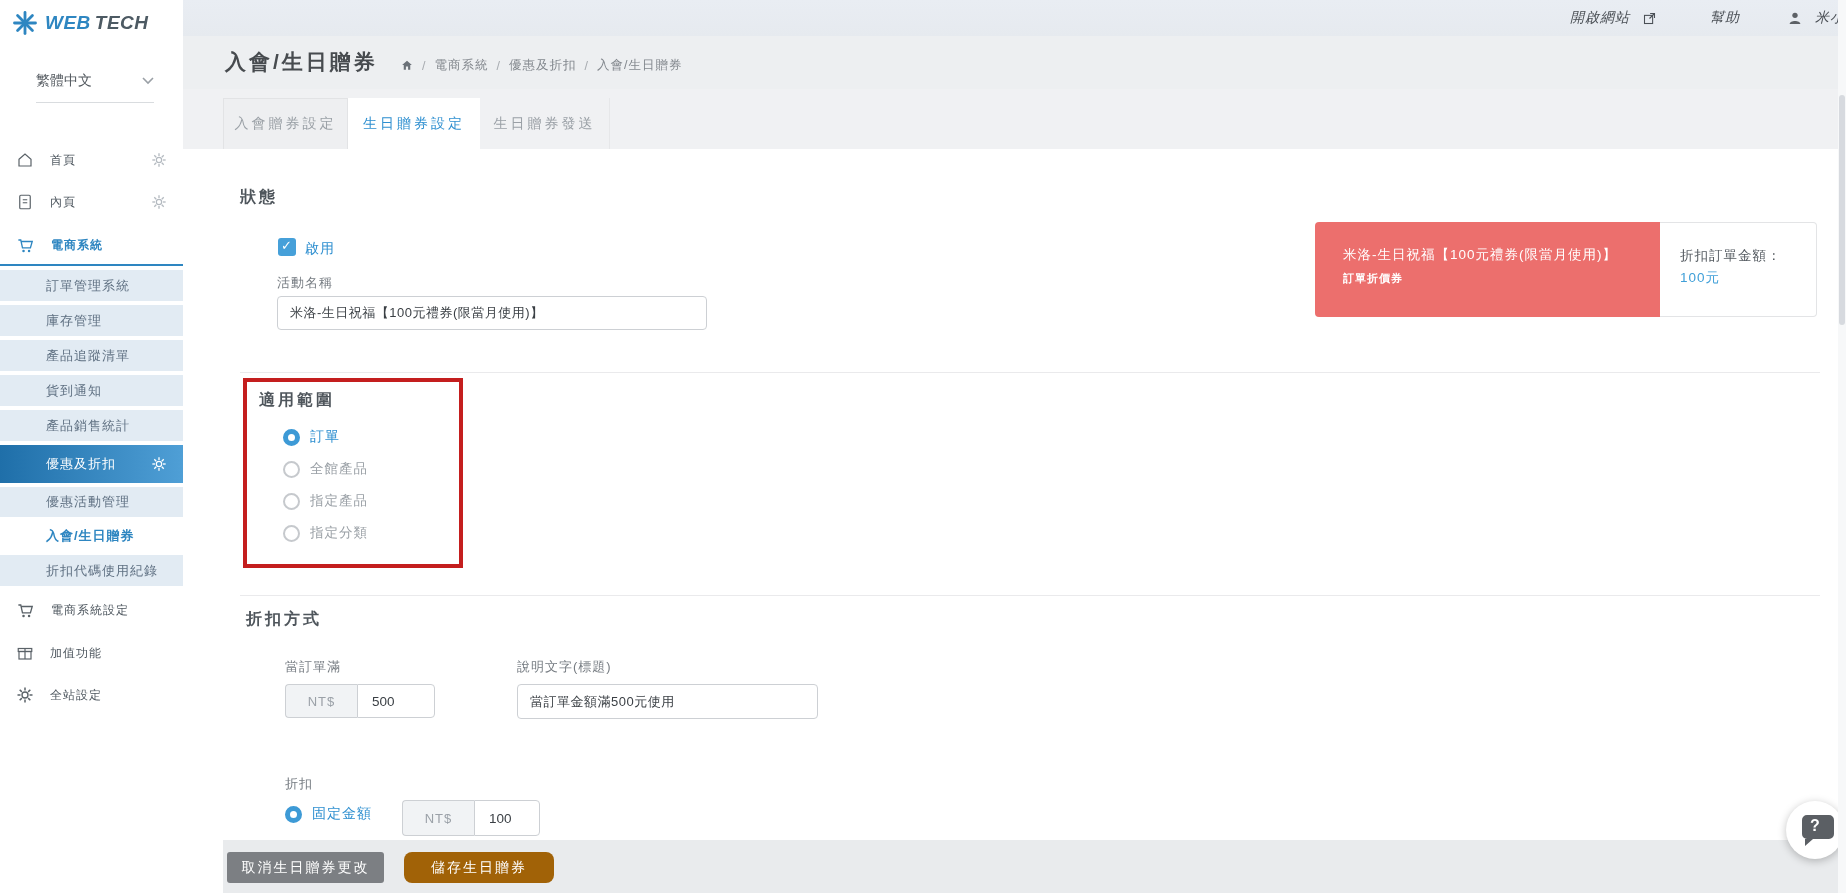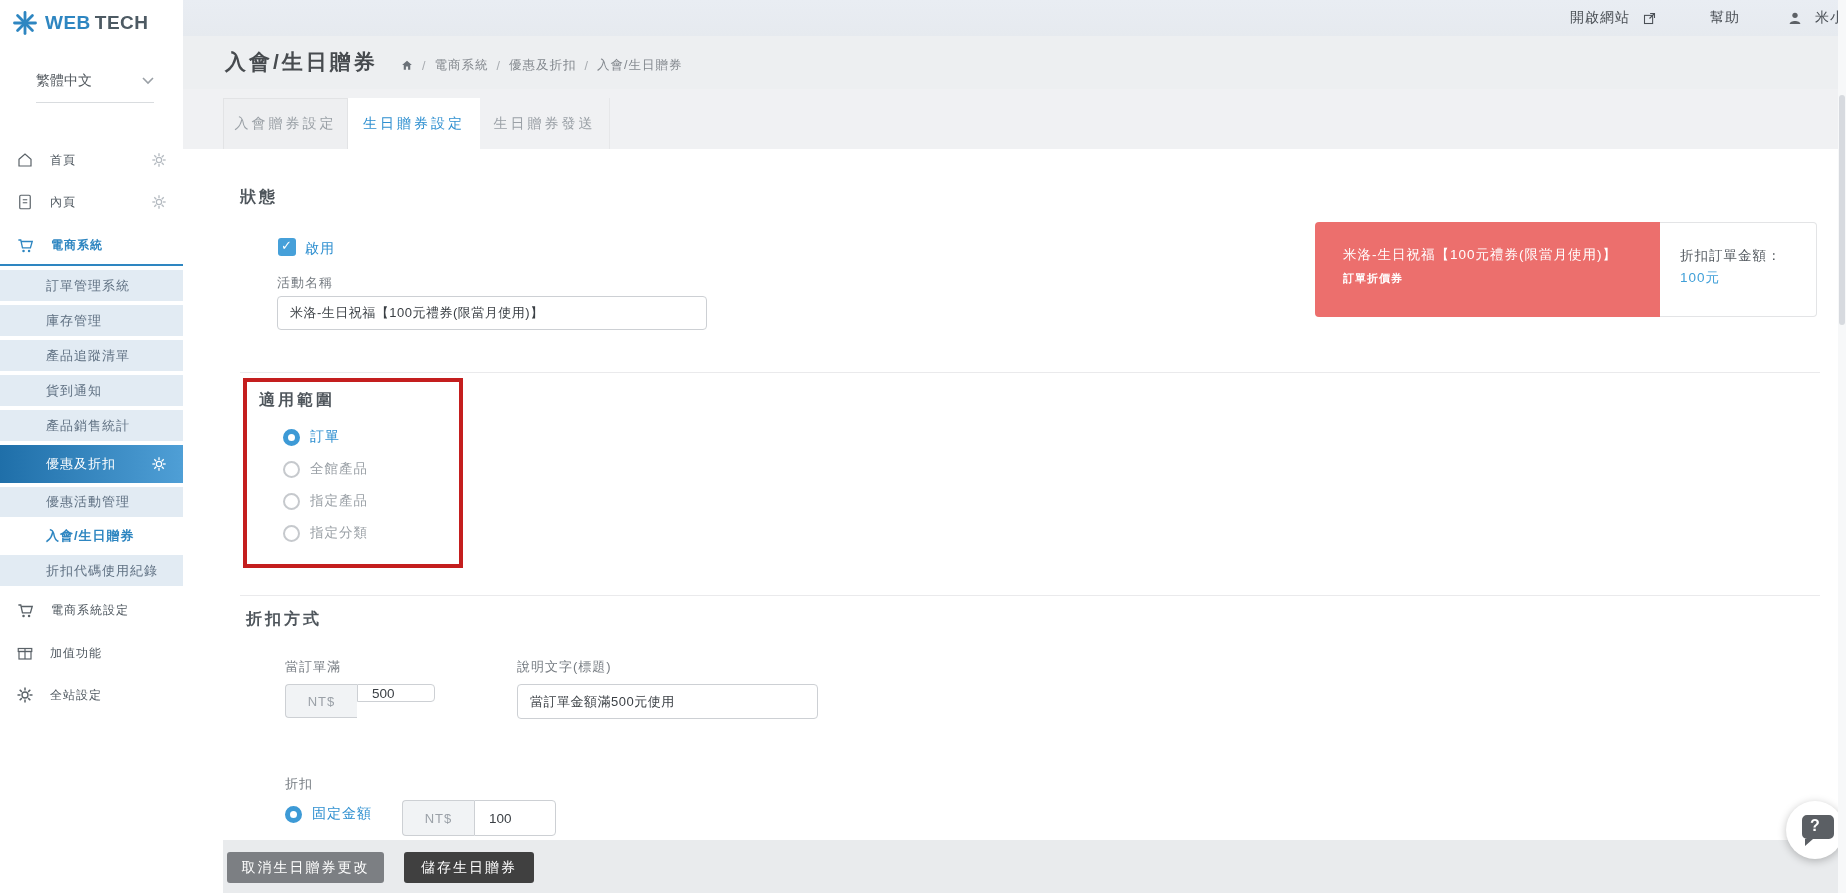--- a/index.html
+++ b/index.html
@@ -2,21 +2,21 @@
 <html><head>
 <meta charset="utf-8">
 <style>
   html,body{margin:0;padding:0;background:#e9ebee;}
   .screen{position:relative;width:1846px;height:893px;background:#f3f4f6;overflow:hidden;
           font-family:"Liberation Sans","DejaVu Sans",sans-serif;color:#4a4f55;}
   .abs{position:absolute;}
 
   
   .sidebar{position:absolute;left:0;top:0;width:183px;height:893px;background:#ffffff;border-right:1px solid #ededf0;}
-  .logo{position:absolute;left:12px;top:10px;display:flex;align-items:center;gap:7px;}
+  .logo{position:absolute;left:12px;top:10px;display:flex;align-items:center;gap:7px;font-style:italic;}
   .logo-text{font-size:19px;font-weight:bold;letter-spacing:.5px;}
   .logo-web{color:#2e86c1;} .logo-tech{color:#4d5a63;margin-left:4px;}
   .lang{position:absolute;left:36px;top:72px;width:118px;border-bottom:1px solid #d9dcdf;
         padding-bottom:12px;font-size:14px;color:#52585e;display:flex;align-items:center;justify-content:space-between;}
   .nav-row{position:absolute;left:0;width:183px;height:36px;display:flex;align-items:center;
            padding:0 16px;box-sizing:border-box;font-size:12px;color:#4d565e;letter-spacing:1px;}
   .nav-row .lbl{margin-left:16px;}
   .nav-row .gear{margin-left:auto;}
   .nav-blue{color:#2e86c1;font-weight:bold;}
   .nav-underline{position:absolute;left:0;top:264px;width:183px;height:2px;background:#2e86c1;}
@@ -25,21 +25,21 @@
             letter-spacing:1px;display:flex;align-items:center;padding-left:46px;box-sizing:border-box;}
   .sub-item.active-parent{height:38px;background:linear-gradient(90deg,#1f6fa9,#4f9fd6);color:#ffffff;
             padding-right:16px;}
   .sub-item.active-parent .gear{margin-left:auto;}
   .sub-item.current{background:#ffffff;color:#2e86c1;font-weight:bold;height:30px;}
   .sub-item.plain{height:30px;}
 
   
   .topbar{position:absolute;left:183px;top:0;width:1663px;height:36px;
           background:linear-gradient(180deg,#e9edf3,#e6eaef);font-size:14px;color:#4a4f55;}
-  .topbar .item{position:absolute;top:9px;display:flex;align-items:center;gap:12px;letter-spacing:1px;}
+  .topbar .item{position:absolute;top:9px;display:flex;align-items:center;gap:12px;letter-spacing:1px;font-style:italic;}
   .pagehead{position:absolute;left:183px;top:36px;width:1663px;height:53px;background:#edeff1;}
   .page-title{position:absolute;left:42px;top:12px;font-size:21px;font-weight:bold;color:#474b4f;letter-spacing:3px;}
   .breadcrumb{position:absolute;left:217px;top:21px;display:flex;align-items:center;gap:8px;
               font-size:12.5px;color:#82878d;letter-spacing:1px;}
   .breadcrumb .sep{color:#a7abb0;}
   .tabstrip{position:absolute;left:183px;top:89px;width:1663px;height:60px;background:#f0f1f3;}
   .tab{position:absolute;top:9px;height:51px;display:flex;align-items:center;justify-content:center;
        font-size:14px;letter-spacing:3px;color:#9aa0a6;box-sizing:border-box;}
   .tab1{left:40px;width:125px;background:#eeeff1;border:1px solid #e2e3e5;border-bottom:none;}
   .tab2{left:165px;width:132px;background:#ffffff;color:#2e8fd0;}
@@ -89,21 +89,21 @@
               background:#f1f3f5;color:#9ba1a8;font-size:13px;display:flex;align-items:center;justify-content:center;letter-spacing:1px;}
   .money .val{box-sizing:border-box;border:1px solid #cdd0d4;border-radius:0 4px 4px 0;background:#fff;
               color:#3a3f44;font-size:13.5px;display:flex;align-items:center;padding-left:14px;}
 
   
   .footer-gap{position:absolute;left:183px;top:840px;width:40px;height:53px;background:#ffffff;}
   .footerbar{position:absolute;left:223px;top:840px;width:1623px;height:53px;background:#e9ebed;}
   .btn{position:absolute;top:12px;height:31px;border-radius:3px;color:#fff;font-size:14px;letter-spacing:2px;
        display:flex;align-items:center;justify-content:center;cursor:pointer;border:none;font-family:inherit;}
   .btn-cancel{left:4px;width:157px;background:#7c7f83;}
-  .btn-save{left:181px;width:130px;background:#404040;}
+  .btn-save{left:181px;width:150px;background:#a16207;border-radius:8px;}
 
   
   .chat{position:absolute;left:1786px;top:801px;width:58px;height:58px;border-radius:50%;background:#ffffff;
         box-shadow:0 2px 8px rgba(0,0,0,.25);}
   .chat-mark{position:absolute;left:24px;top:16px;color:#fff;font-size:16px;font-weight:bold;}
 
   
   .scrollbar{position:absolute;right:0;top:0;width:8px;height:893px;background:#f7f8f9;}
   .scroll-thumb{position:absolute;left:1px;top:95px;width:6px;height:230px;border-radius:3px;background:#d7dadf;}
 
@@ -384,36 +384,36 @@
     </div>
 
 
     <div class="divider" style="left:57px;top:446px;width:1580px;"></div>
 
     <div class="abs sec-head" style="left:63px;top:460px;">折扣方式</div>
 
     <div class="abs field-label" style="left:102px;top:509px;">當訂單滿</div>
     <div class="money" style="left:102px;top:535px;">
       <span class="cur" style="width:72px;height:34px;">NT$</span>
-      <span class="val" style="width:78px;height:18px;">500</span>
+      <span class="val" style="width:78px;height:34px;">500</span>
     </div>
 
     <div class="abs field-label" style="left:334px;top:509px;">說明文字(標題)</div>
     <div class="abs tinput" style="left:334px;top:535px;width:301px;height:35px;">
         <span>當訂單金額滿500元使用</span>
       </div>
 
     <div class="abs field-label" style="left:102px;top:626px;">折扣</div>
     <div class="abs" style="left:102px;top:656px;display:flex;align-items:center;gap:10px;">
       <span class="radio sel"></span>
       <span class="blue-label">固定金額</span>
     </div>
     <div class="money" style="left:219px;top:651px;">
       <span class="cur" style="width:72px;height:36px;">NT$</span>
-      <span class="val" style="width:82px;height:36px;">100</span>
+      <span class="val" style="width:66px;height:36px;">100</span>
     </div>
   </div>
 
   <div class="footer-gap"></div>
   <div class="footerbar">
     <button class="btn btn-cancel">
         <span>取消生日贈券更改</span>
       </button>
     <button class="btn btn-save">
         <span>儲存生日贈券</span>

